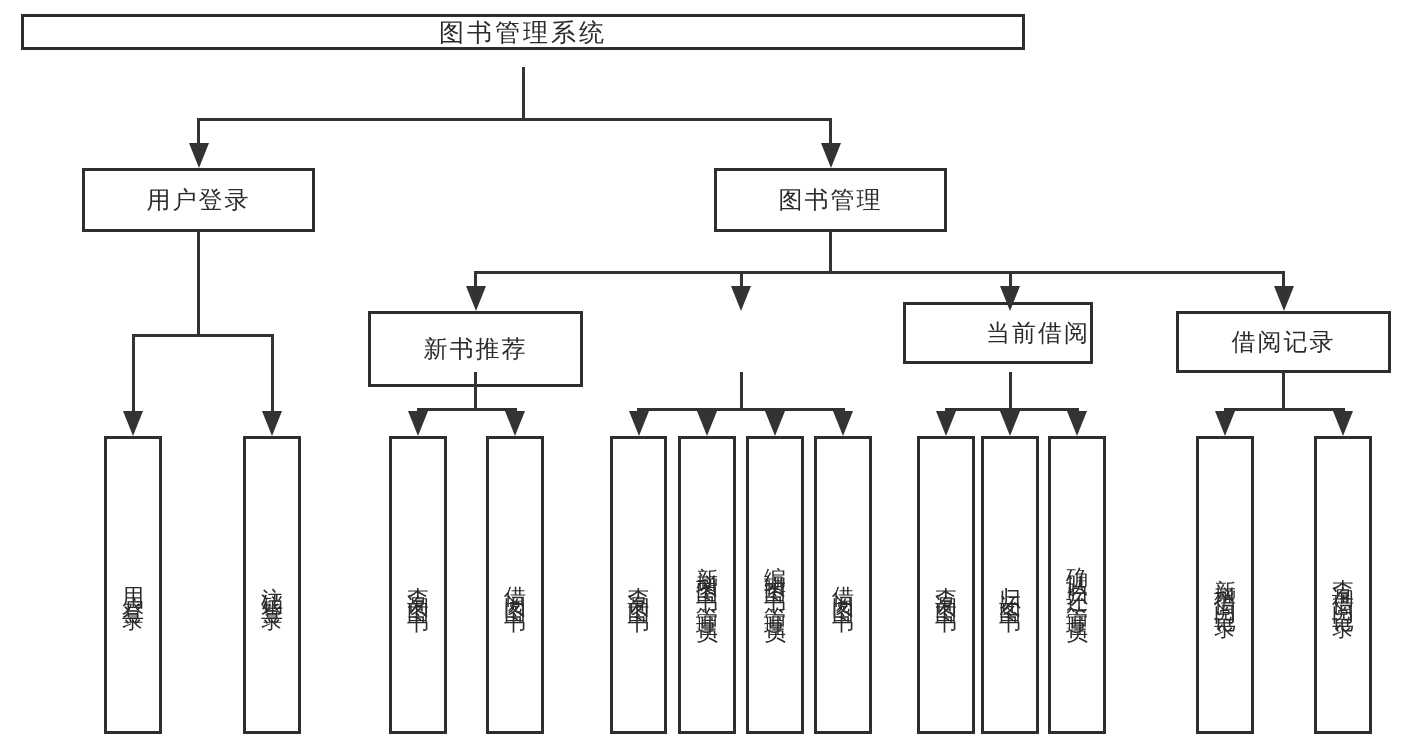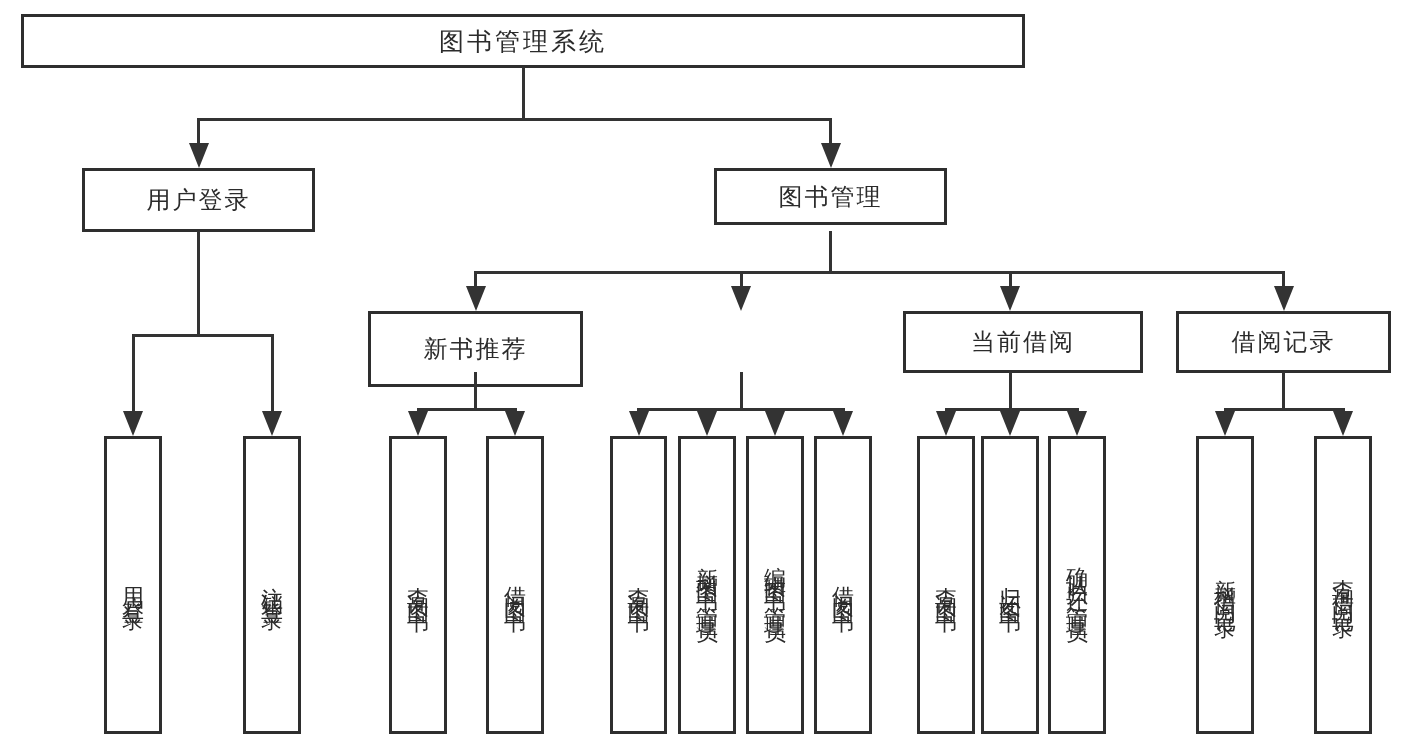--- a/index.html
+++ b/index.html
@@ -20,33 +20,33 @@
   .watermark{position:absolute;right:6px;bottom:4px;z-index:10;
              font-size:20px;letter-spacing:1px;color:var(--wm,#fff);
              text-shadow:-1px -1px 1px #ababab,1px -1px 1px #ababab,
                          -1px 1px 1px #ababab,1px 1px 2px #9a9a9a;
              white-space:nowrap;}
 </style>
 </head>
 <body>
 
 <div id="diagram" style="--line: #333333; --border: #2e2e2e; --text: #2b2b2b; --bg: #ffffff; --wm: #ffffff;">
-<div class="box f-top" style="left: 21px; top: 14px; width: 1004px; height: 54px;">
+<div class="box f-top" style="left: 21px; top: 14px; width: 1004px; height: 36px;">
       <span class="label">图书管理系统</span>
     </div>
     <div class="box" style="left: 82px; top: 168px; width: 233px; height: 64px;">
       <span class="label">用户登录</span>
     </div>
-    <div class="box" style="left: 714px; top: 168px; width: 233px; height: 57px;">
+    <div class="box" style="left: 714px; top: 168px; width: 233px; height: 64px;">
       <span class="label">图书管理</span>
     </div>
     <div class="box" style="left: 368px; top: 311px; width: 215px; height: 76px;">
       <span class="label">新书推荐</span>
     </div>
-    <div class="box" style="left: 903px; top: 311px; width: 240px; height: 62px;">
+    <div class="box" style="left: 903px; top: 302px; width: 190px; height: 62px; justify-content: flex-end;">
       <span class="label">当前借阅</span>
     </div>
     <div class="box" style="left: 1176px; top: 311px; width: 215px; height: 62px;">
       <span class="label">借阅记录</span>
     </div>
     <div class="box vbox" style="left: 104px; top: 436px; width: 58px; height: 298px;">
       <span class="label">用户登录</span>
     </div>
     <div class="box vbox" style="left: 243px; top: 436px; width: 58px; height: 298px;">
       <span class="label">注销登录</span>

